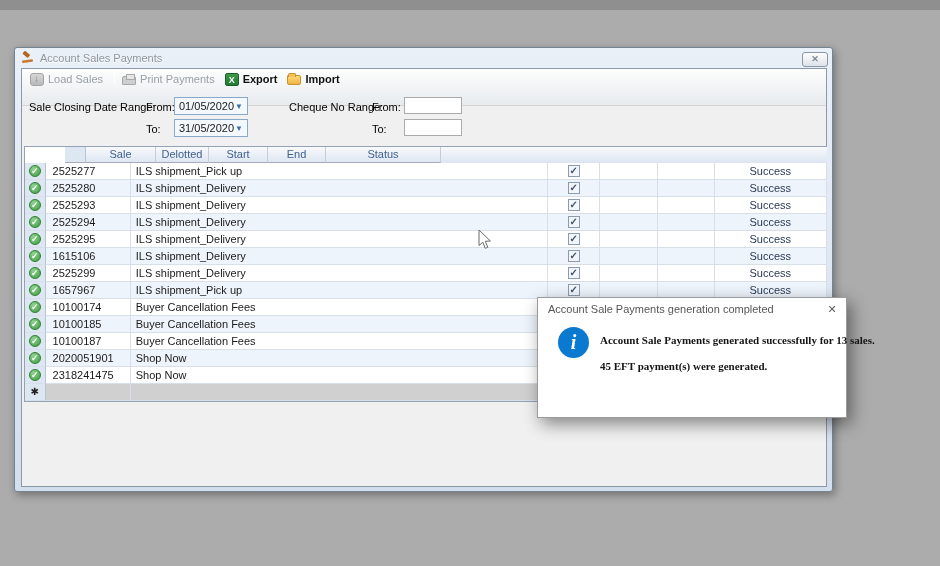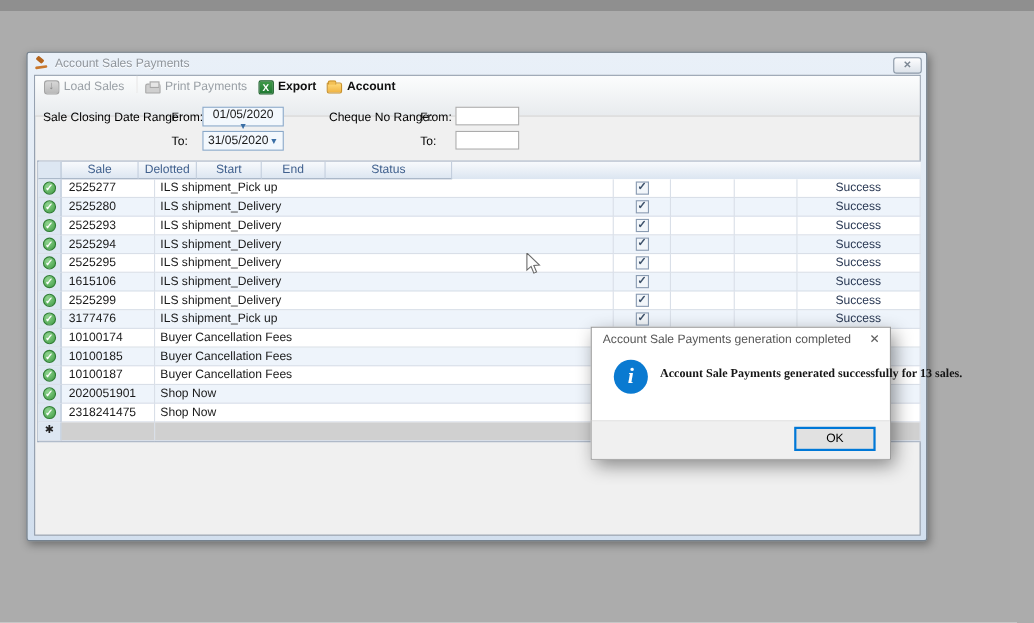--- a/index.html
+++ b/index.html
@@ -6,21 +6,21 @@
   html,body { width:940px; height:566px; }
   body {
     font-family:"Liberation Sans", sans-serif;
     font-size:11px; color:#1a1a1a;
     background:#acacac; position:relative; overflow:hidden;
   }
   .top-strip { position:absolute; left:0; top:0; width:940px; height:10px; background:#8f8f8f; }
 
   
   .window {
-    position:absolute; left:24px; top:47px; width:819px; height:445px;
+    position:absolute; left:14px; top:47px; width:819px; height:445px;
     background:linear-gradient(#e9f0f8,#d2dfee);
     border:1px solid #75828f; border-radius:3px;
     box-shadow:2px 3px 8px rgba(0,0,0,.35);
   }
   .titlebar { position:absolute; left:0; top:0; width:100%; height:20px; display:flex; align-items:center; padding-left:6px; }
   .title-text { color:#8f959c; margin-left:5px; text-shadow:0 1px 0 #fff; }
   .win-close {
     position:absolute; right:4px; top:4px; width:26px; height:15px;
     border:1px solid #8a97a5; border-radius:3px;
     background:linear-gradient(#fdfdfe,#dde3ea);
@@ -55,21 +55,21 @@
   .combo {
     position:absolute; width:74px; height:18px; background:#f3f8fd;
     border:1px solid #8aa8c8; display:flex; align-items:center;
     padding:0 4px; justify-content:space-between;
   }
   .combo .arrow { color:#3a6ea5; font-size:8px; }
   .tbox { position:absolute; width:58px; height:17px; border:1px solid #ababab; background:#fff; font-family:inherit; font-size:11px; padding:0 3px; }
 
   
   .grid { position:absolute; left:2px; top:77px; width:803px; background:#fff; border:1px solid #93a2b6; border-right:none; }
-  .g-head { display:flex; height:16px; background:linear-gradient(#f8fafc,#dbe5f1); }
+  .g-head { display:flex; height:16px; background:linear-gradient(#f8fafc,#dbe5f1);margin-left:40px; }
   .g-head .hc {
     color:#41618e; text-align:center; line-height:15px; overflow:hidden;
     border-right:1px solid #c3cedd; border-bottom:1px solid #9fadbf;
   }
   .g-row { display:flex; height:17px; background:#fff; }
   .g-row.alt { background:#eef4fb; }
   .g-row .cell { border-right:1px solid #d9dfe8; border-bottom:1px solid #d9dfe8; overflow:hidden; white-space:nowrap; line-height:16px; }
   .c-rh { width:21px; background:#dde7f2; border-right:1px solid #b7c4d4 !important; display:flex; align-items:center; justify-content:center; }
   .c-sale { width:87px; padding-left:7px; }
   .c-desc { width:427px; padding-left:5px; }
@@ -84,21 +84,21 @@
   }
   .cb {
     width:12px; height:12px; border:1px solid #8a9cb2; background:#f2f6fa;
     color:#3e526b; font-size:10px; line-height:10px; text-align:center; font-weight:bold;
   }
   .newrow .cell { background:#d0d0d0; }
   .newrow .c-rh { background:#dde7f2; font-size:10px; color:#222; }
 
   
   .dialog {
-    position:absolute; left:537px; top:297px; width:273px; height:121px;
+    position:absolute; left:537px; top:297px; width:310px; height:121px;
     background:#fff; border:1px solid #9b9b9b;
     box-shadow:4px 6px 16px rgba(0,0,0,.45); z-index:50;
   }
   .dlg-title { position:absolute; left:10px; top:5px; color:#565656; font-size:11px; }
   .dlg-close { position:absolute; right:6px; top:3px; width:16px; height:16px; color:#5f5f5f; font-size:11px; text-align:center; line-height:16px; }
   .info-circle {
     position:absolute; left:20px; top:29px; width:31px; height:31px; border-radius:50%;
     background:#0a7ad1; color:#fff; font-family:"Liberation Serif", serif;
     font-size:20px; font-weight:bold; font-style:italic; text-align:center; line-height:30px;
   }
@@ -140,27 +140,27 @@
       <span class="tb-item disabled">
         <span class="ic ic-print"></span>
         <span>Print Payments</span>
       </span>
       <span class="tb-item bold">
         <span class="ic ic-excel">X</span>
         <span>Export</span>
       </span>
       <span class="tb-item bold">
         <span class="ic ic-folder"></span>
-        <span>Account</span>
+        <span>Import</span>
       </span>
     </div>
 
     <span class="lbl" style="left:7px;top:32px;">Sale Closing Date Range:</span>
     <span class="lbl" style="left:124px;top:32px;">From:</span>
-    <div class="combo" style="left:152px;top:28px;flex-direction:column;">
+    <div class="combo" style="left:152px;top:28px;">
       <span>01/05/2020</span>
       <span class="arrow">▼</span>
     </div>
     <span class="lbl" style="left:124px;top:54px;">To:</span>
     <div class="combo" style="left:152px;top:50px;">
       <span>31/05/2020</span>
       <span class="arrow">▼</span>
     </div>
 
     <span class="lbl" style="left:267px;top:32px;">Cheque No Range:</span>
@@ -267,21 +267,21 @@
               <span class="cb">✓</span>
             </div>
             <div class="cell c-start"></div>
             <div class="cell c-end"></div>
             <div class="cell c-status">Success</div>
           </div>
           <div class="g-row alt">
             <div class="cell c-rh">
               <span class="badge">✓</span>
             </div>
-            <div class="cell c-sale">3177476</div>
+            <div class="cell c-sale">1657967</div>
             <div class="cell c-desc">ILS shipment_Pick up</div>
             <div class="cell c-del">
               <span class="cb">✓</span>
             </div>
             <div class="cell c-start"></div>
             <div class="cell c-end"></div>
             <div class="cell c-status">Success</div>
           </div>
           <div class="g-row">
             <div class="cell c-rh">
@@ -360,22 +360,20 @@
         </div>
     </div>
   </div>
 </div>
 
 <div class="dialog">
   <span class="dlg-title">Account Sale Payments generation completed</span>
   <span class="dlg-close">✕</span>
   <span class="info-circle">i</span>
   <span class="dlg-msg" style="top:36px;">Account Sale Payments generated successfully for 13 sales.</span>
-  <div class="dlg-footer">
-    <button class="ok-btn">OK</button>
-  </div>
+  <span class="dlg-msg" style="top:62px;">45 EFT payment(s) were generated.</span>
 </div>
 
 <span class="cursor">
   <svg width="14" height="20" viewBox="0 0 14 20">
     <polygon points="1,0 1,15.5 4.8,12.2 7.3,18.3 9.8,17.2 7.3,11.3 12.4,11" fill="#fdfdfd" stroke="#6b6b6b" stroke-width="1"></polygon>
   </svg>
 </span>
 
 </body></html>

